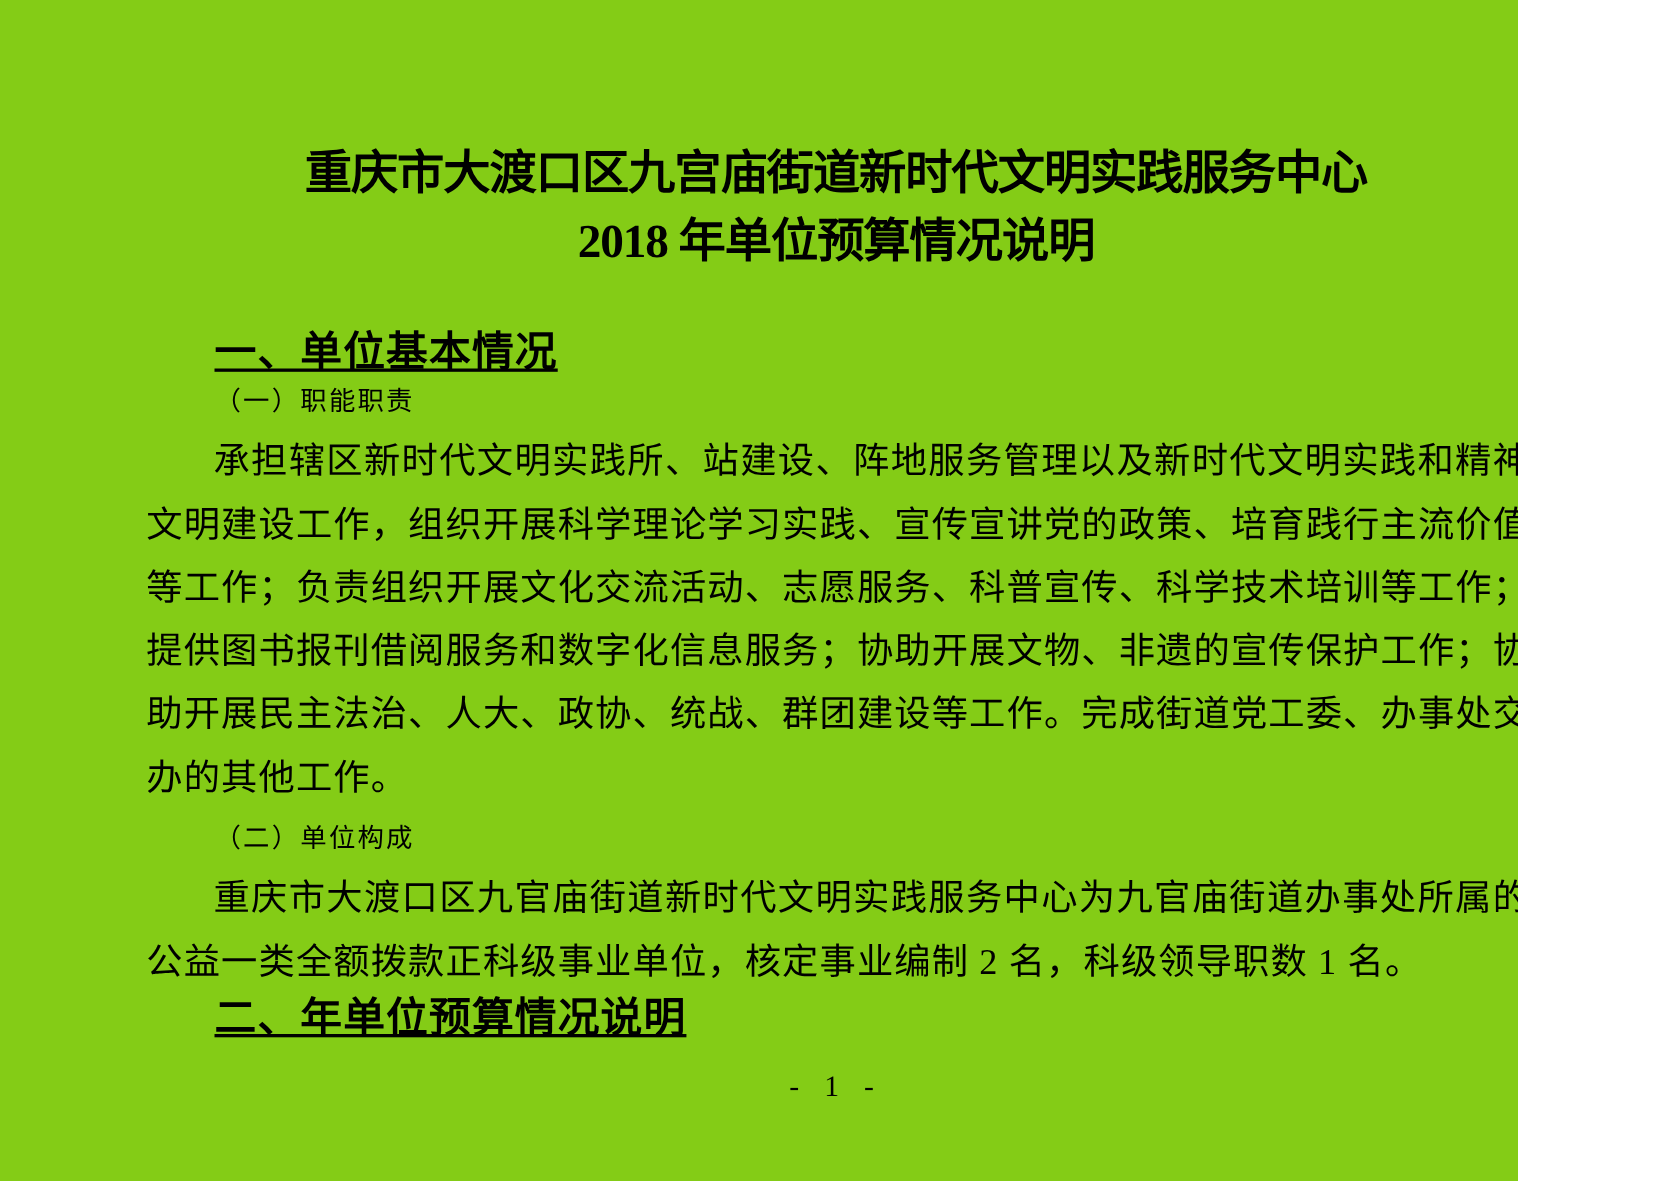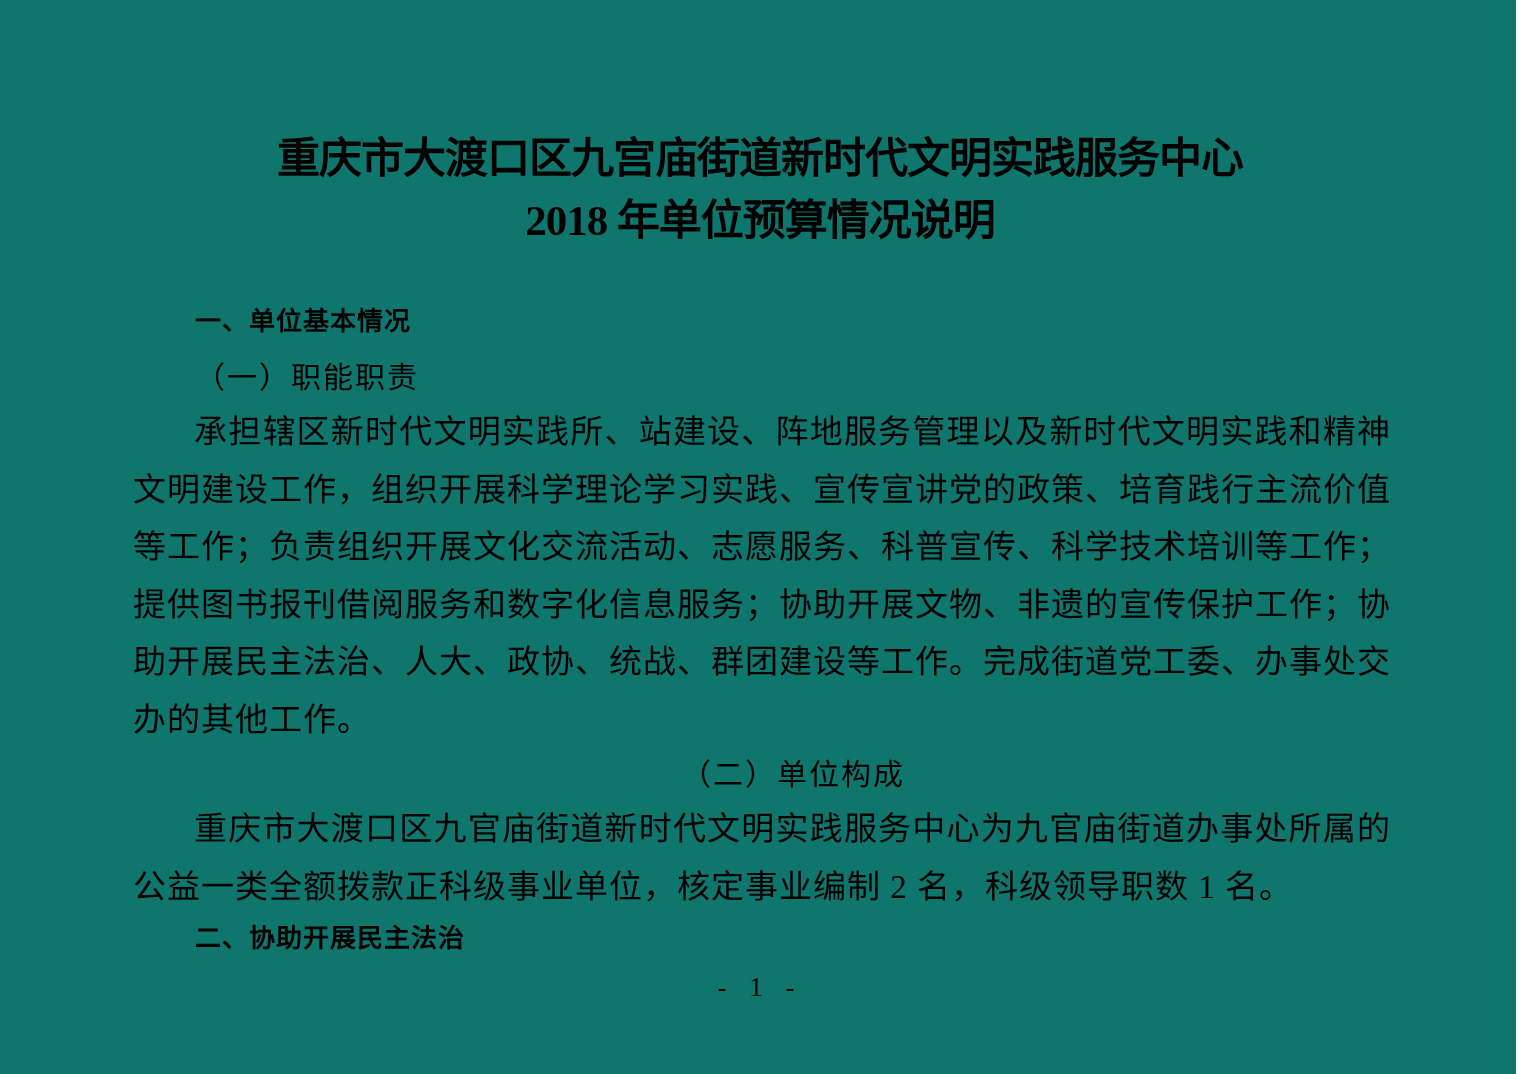--- a/index.html
+++ b/index.html
@@ -4,23 +4,23 @@
 <style>
   html, body {
     margin: 0;
     padding: 0;
     background: #ffffff;
     font-family: "Liberation Serif", "DejaVu Serif", serif;
     color: #000000;
   }
   .page {
     position: relative;
-    width: 1516px;
+    width: 1380px;
     height: 1074px;
-    background: #0f766e;
+    background: #84cc16;
     overflow: hidden;
   }
   .title-block {
     position: absolute;
     top: 128px;
     left: 0;
     width: 1520px;
     text-align: center;
   }
   .title-line {
@@ -34,46 +34,46 @@
   .content {
     position: absolute;
     top: 305px;
     left: 133px;
     width: 1258px;
   }
   .h2-heading {
     margin: 0;
     font-family: "Liberation Sans", "DejaVu Sans", sans-serif;
     font-weight: bold;
-    font-size: 26px;
+    font-size: 38px;
     line-height: 33px;
     text-indent: 62px;
     letter-spacing: 1px;
+    text-decoration: underline;
   }
   .h3-subheading {
-    margin: 22px 0 0 0;
+    margin: 10px 0 0 0;
     font-family: "Liberation Serif", "DejaVu Serif", serif;
     font-weight: normal;
-    font-size: 30px;
+    font-size: 24px;
     line-height: 36px;
     text-indent: 62px;
     letter-spacing: 2px;
   }
   .body-para {
     margin: 8px 0 0 0;
     font-family: "Liberation Serif", "DejaVu Serif", serif;
     font-size: 33px;
     line-height: 57.5px;
     text-align: justify;
     text-indent: 61px;
     letter-spacing: 1px;
   }
   .body-para + .h3-subheading {
     margin-top: 8px;
-    text-align: center;
   }
   .h2-bottom {
     margin-top: 6px;
   }
   .page-number {
     position: absolute;
     top: 972px;
     left: 0;
     width: 1520px;
     text-align: center;
@@ -97,19 +97,19 @@
     <div class="h2-heading">一、单位基本情况</div>
 
     <div class="h3-subheading">（一）职能职责</div>
 
     <p class="body-para">承担辖区新时代文明实践所、站建设、阵地服务管理以及新时代文明实践和精神文明建设工作，组织开展科学理论学习实践、宣传宣讲党的政策、培育践行主流价值等工作；负责组织开展文化交流活动、志愿服务、科普宣传、科学技术培训等工作；提供图书报刊借阅服务和数字化信息服务；协助开展文物、非遗的宣传保护工作；协助开展民主法治、人大、政协、统战、群团建设等工作。完成街道党工委、办事处交办的其他工作。</p>
 
     <div class="h3-subheading">（二）单位构成</div>
 
     <p class="body-para">重庆市大渡口区九官庙街道新时代文明实践服务中心为九官庙街道办事处所属的公益一类全额拨款正科级事业单位，核定事业编制 2 名，科级领导职数 1 名。</p>
 
-    <div class="h2-heading h2-bottom">二、协助开展民主法治</div>
+    <div class="h2-heading h2-bottom">二、年单位预算情况说明</div>
 
   </div>
 
   <div class="page-number">- 1 -</div>
 
 </div>
 
 </body></html>

